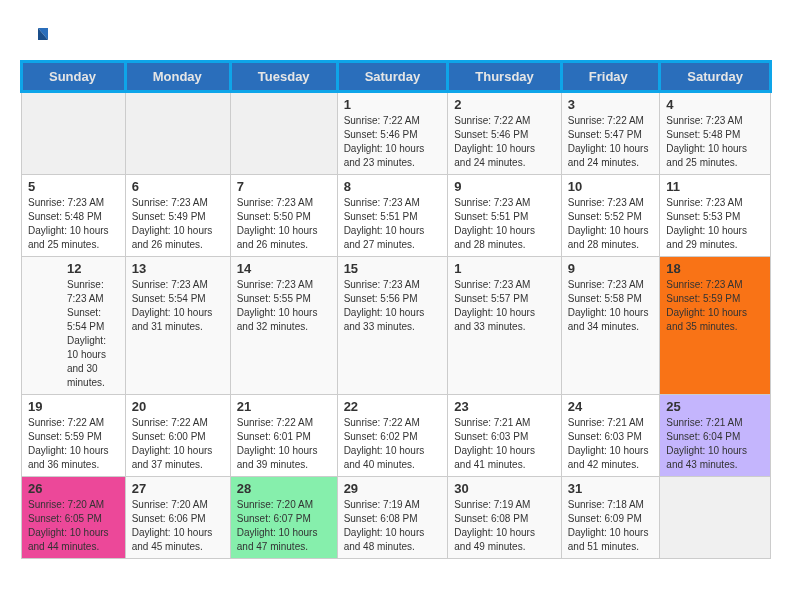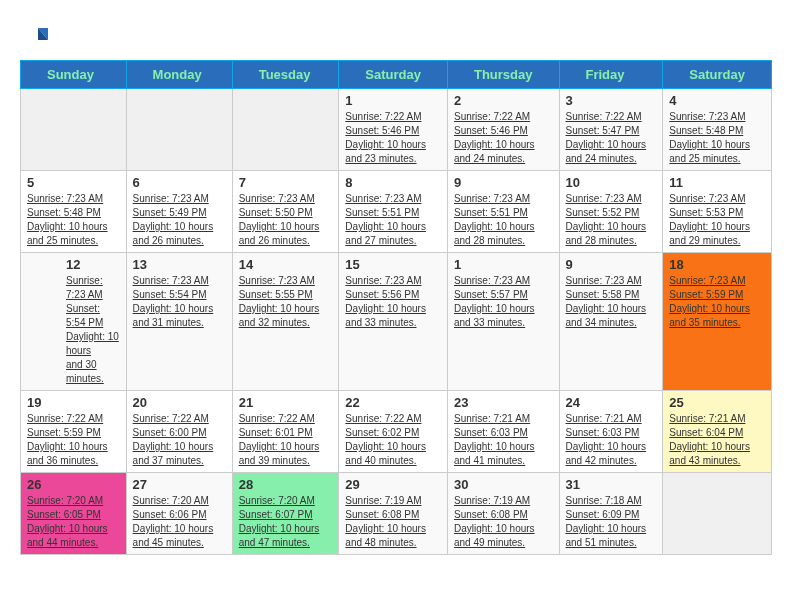--- a/index.html
+++ b/index.html
@@ -52,25 +52,25 @@
       font-size: 14px;
       color: #555;
     }
     .calendar {
       width: 100%;
       border-collapse: collapse;
       border: 1px solid #ccc;
     }
     .calendar th {
       background-color: #2a6ebb;
-      color: #86efac;
+      color: #e5e5e5;
       text-align: left;
       padding: 6px 26px;
       font-size: 13px;
-      border: 1px solid #0ea5e9;
+      border: 3px solid #0ea5e9;
     }
     .calendar td {
       width: 14.28%;
       vertical-align: top;
       padding: 4px 6px;
       border: 1px solid #ccc;
       background: #fff;
       min-height: 80px;
     }
     .calendar tr:nth-child(odd) td {
@@ -83,21 +83,20 @@
       font-size: 13px;
       font-weight: bold;
       color: #333;
       display: block;
       margin-bottom: 2px;
     }
     .day-info {
       font-size: 10px;
       color: #333;
       line-height: 1.4;
-      text-decoration: underline;
     }
     .empty-cell {
       background: #f0f0f0 !important;
     }
   </style>
 </head>
 <body>
 
 <div class="header">
   <div class="logo">
@@ -301,21 +300,21 @@
 Daylight: 10 hours
 and 41 minutes.</div>
         </td>
         <td style="background-color: rgb(255, 255, 255);">
           <span class="day-number">24</span>
           <div class="day-info" style="white-space: pre-line;">Sunrise: 7:21 AM
 Sunset: 6:03 PM
 Daylight: 10 hours
 and 42 minutes.</div>
         </td>
-        <td style="background-color: #fef9c3;">
+        <td style="background-color: #c4b5fd;">
           <span class="day-number">25</span>
           <div class="day-info" style="white-space: pre-line;">Sunrise: 7:21 AM
 Sunset: 6:04 PM
 Daylight: 10 hours
 and 43 minutes.</div>
         </td>
       </tr>
       <tr>
         <td style="background-color: #ec4899;">
           <span class="day-number">26</span>

